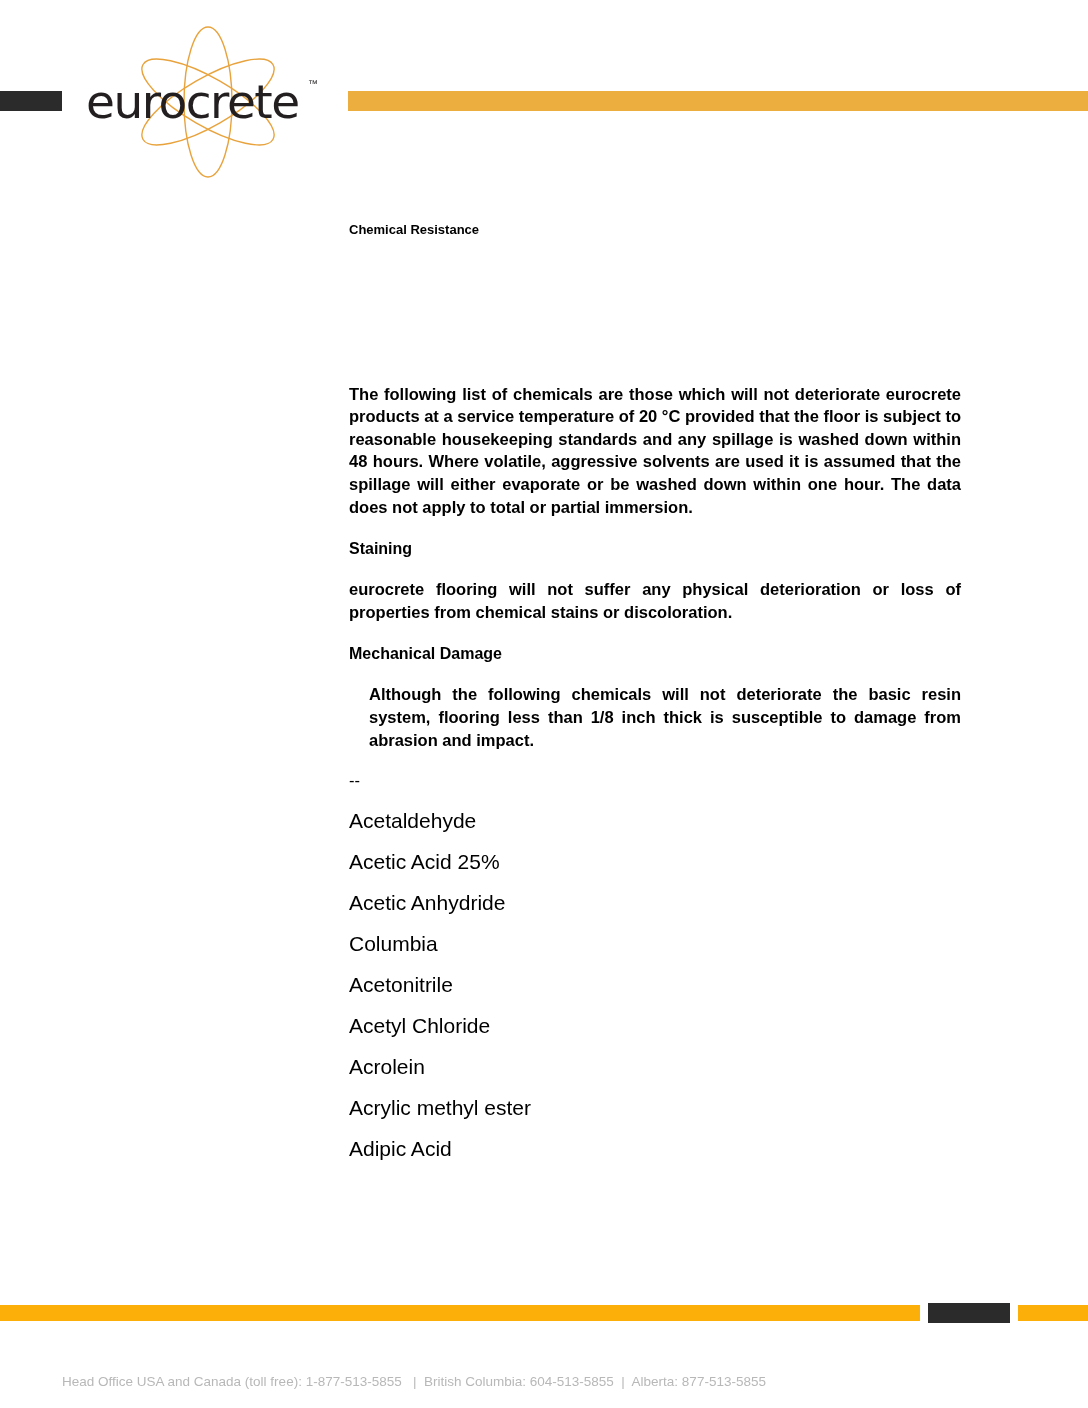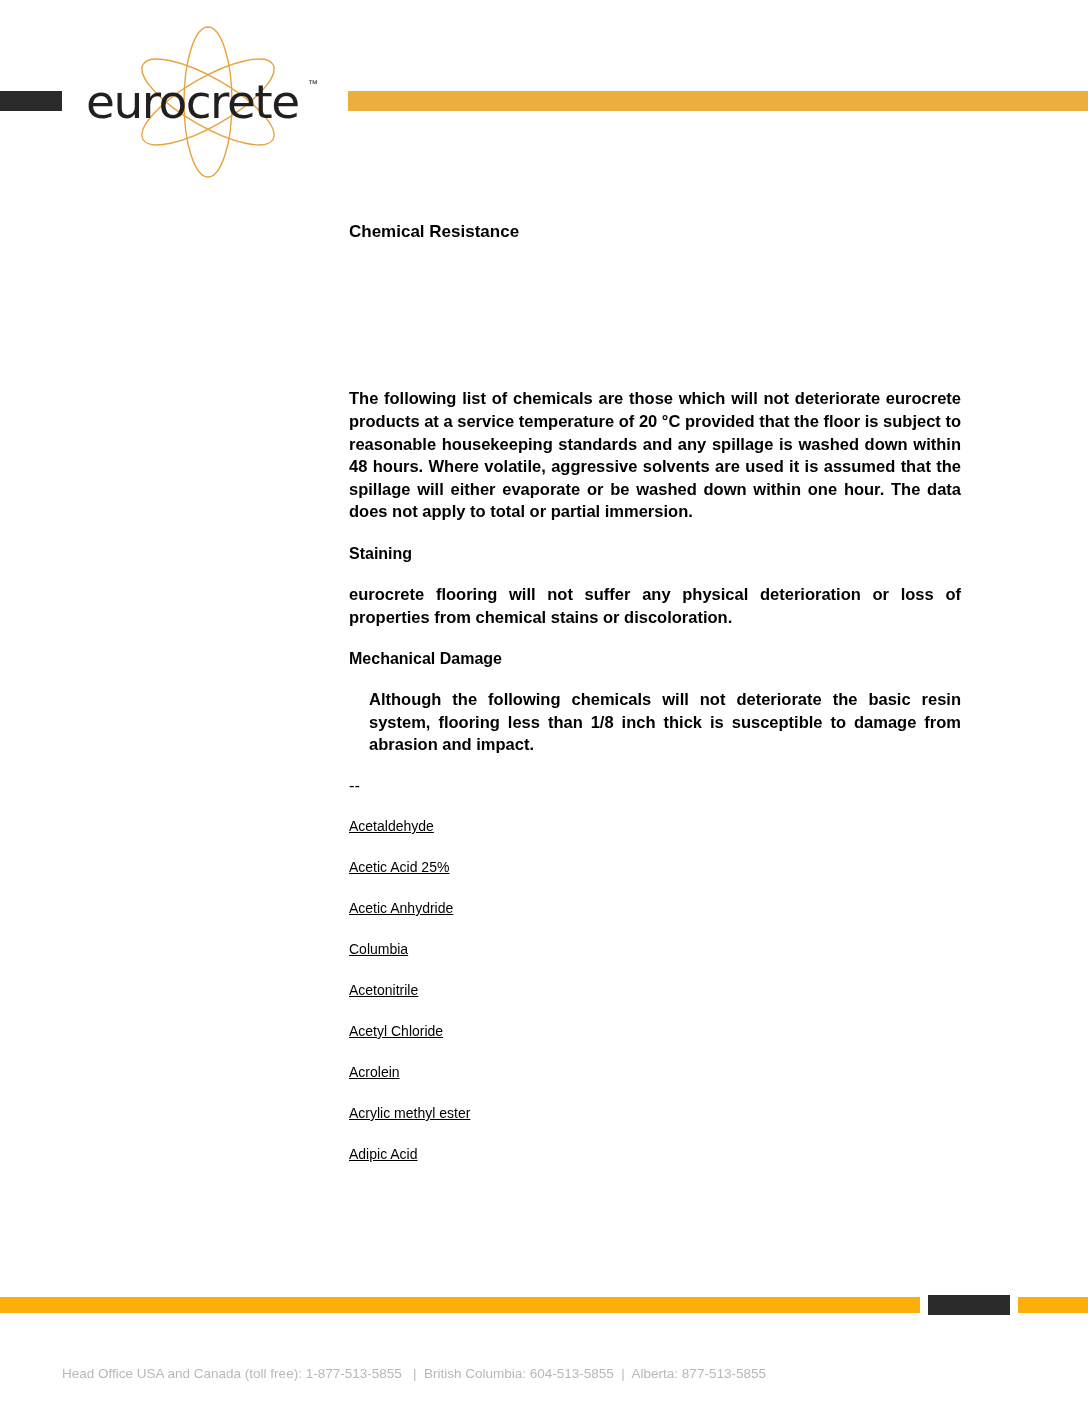--- a/index.html
+++ b/index.html
@@ -75,21 +75,21 @@
   }
 
   
   .content {
     position: absolute;
     left: 349px;
     top: 222px;
     width: 612px;
   }
   .doc-title {
-    font-size: 17px;
+    font-size: 13px;
     font-weight: bold;
     line-height: 1.2;
     margin: 0 0 0 0;
     letter-spacing: 0px;
   }
   .spacer-after-title {
     height: 145px;
   }
   p.body-text {
     font-size: 16.5px;
@@ -107,36 +107,35 @@
     font-weight: bold;
     line-height: 22px;
     margin: 2px 0 18px 0;
   }
   .chem-list {
     list-style: none;
     margin: 0;
     padding: 0;
   }
   .chem-list li {
-    font-size: 14px;
+    font-size: 21px;
     line-height: 20px;
     margin: 0 0 21px 0;
-    text-decoration: underline;
   }
   .chem-dashes {
     font-size: 16.5px;
     line-height: 20px;
     margin: 0 0 21px 0;
   }
 
   
   .footer {
     position: absolute;
     left: 0;
-    bottom: 8px;
+    bottom: 0;
     width: 1088px;
     height: 128px;
   }
   .footer-bar-orange-main {
     position: absolute;
     left: 0;
     top: 25px;
     width: 920px;
     height: 16px;
     background: #fbaf08;

